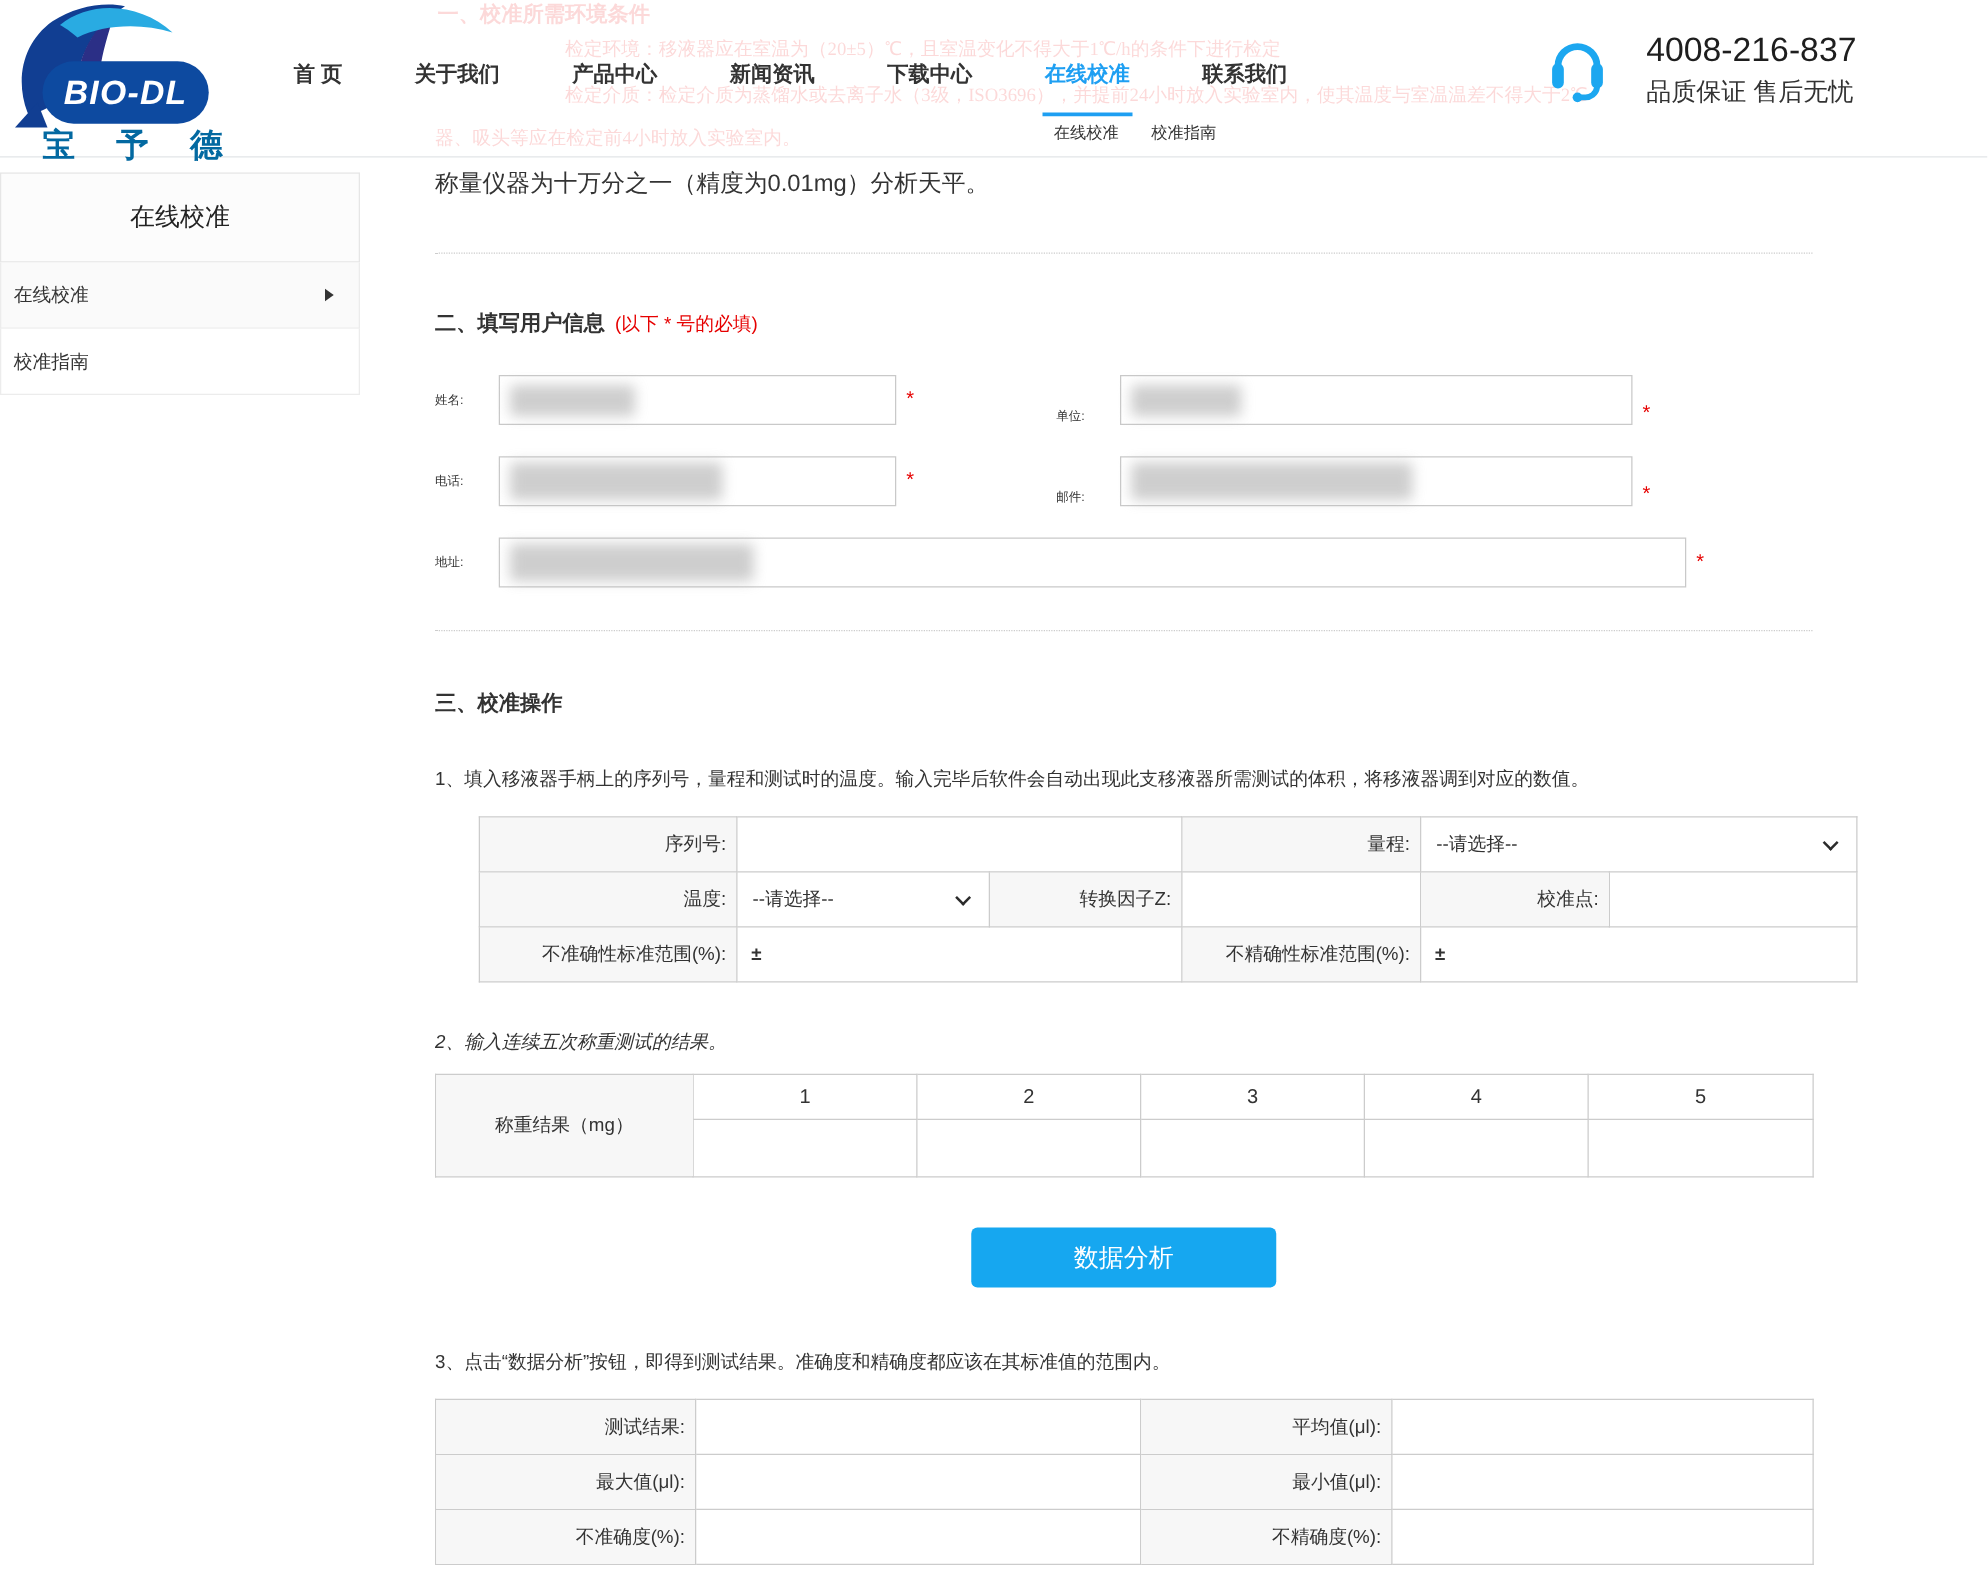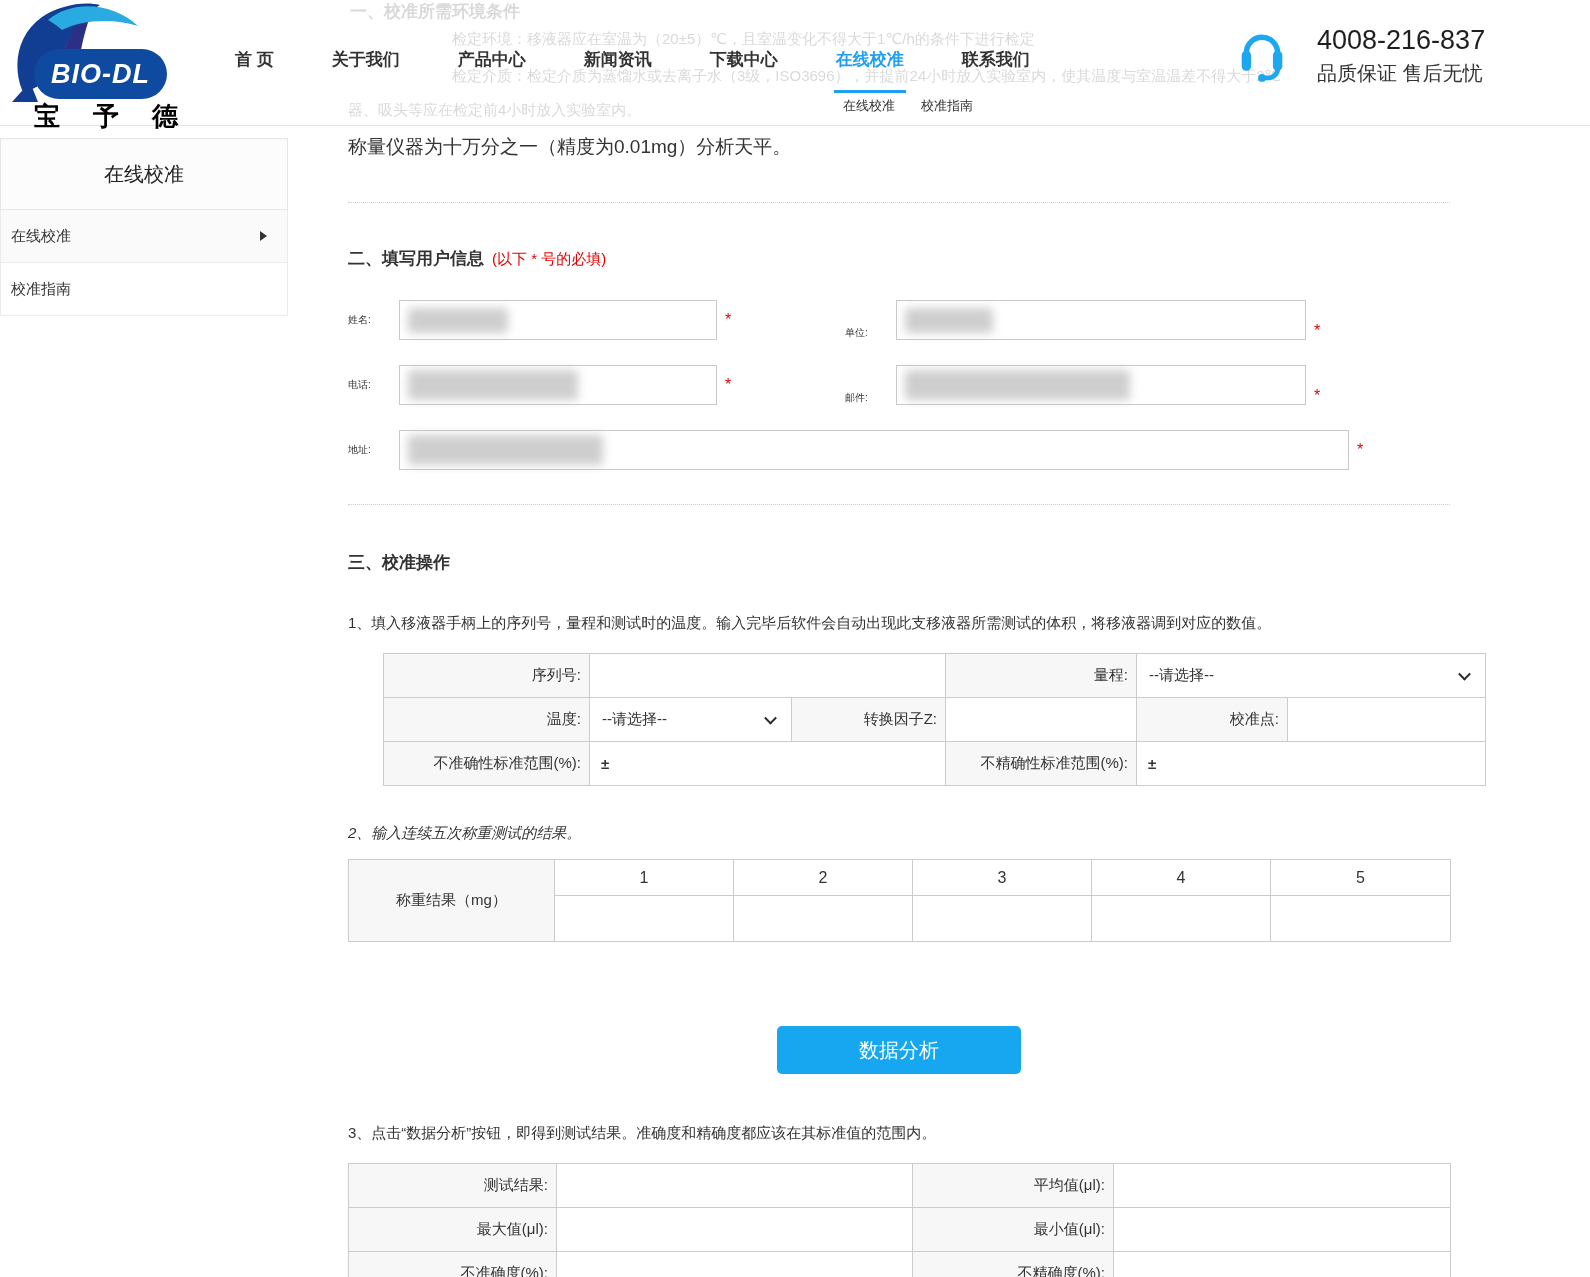--- a/index.html
+++ b/index.html
@@ -3,42 +3,42 @@
 <meta charset="utf-8">
 <style>
   * { margin:0; padding:0; box-sizing:border-box; }
   html,body { background:#fff; }
   body {
     width:1590px; height:1277px; position:relative; overflow:hidden;
     font-family:"Liberation Sans","DejaVu Sans",sans-serif; color:#333;
   }
 
   
-  .bg-layer { position:absolute; inset:0; z-index:1; color:#404040; }
+  .bg-layer { position:absolute; inset:0; z-index:1; color:#ef4444;font-family:Liberation Serif, serif; }
   .bg-layer .bg-h  { position:absolute; left:350px; top:0;   font-size:17px; font-weight:bold; white-space:nowrap; }
   .bg-layer .bg-l1 { position:absolute; left:452px; top:30px; font-size:15px; white-space:nowrap; }
   .bg-layer .bg-l2 { position:absolute; left:452px; top:67px; font-size:15px; white-space:nowrap; }
   .bg-layer .bg-l3 { position:absolute; left:348px; top:101px; font-size:15px; white-space:nowrap; }
 
   
   header {
     position:absolute; top:0; left:0; width:1590px; height:126px; z-index:10;
     background:rgba(255,255,255,0.80); border-bottom:1px solid #e2e5e8;
   }
   .logo { position:absolute; left:8px; top:2px; width:230px; height:126px; }
   .logo svg.dolphin { position:absolute; left:0; top:0; }
   .logo .pill {
     position:absolute; left:26px; top:47px; width:133px; height:50px;
     background:#0d4aa0; border-radius:26px; color:#fff;
     display:flex; align-items:center; justify-content:center;
     font-size:27px; font-weight:bold; font-style:italic; letter-spacing:1px;
   }
   .logo .cn {
     position:absolute; left:26px; top:97px; font-size:26px; font-weight:bold;
-    color:#000000; letter-spacing:33px; white-space:nowrap;
+    color:#0369a1; letter-spacing:33px; white-space:nowrap;
   }
   nav.mainnav { position:absolute; left:235px; top:48px; display:flex; }
   .nav-item { position:relative; font-size:17px; color:#333; margin-right:58px; cursor:pointer; white-space:nowrap;font-weight:bold; }
   .nav-item.active { color:#1e9ff2; }
   .nav-item.active::after {
     content:""; position:absolute; left:-2px; right:-2px; bottom:-22px; height:3px; background:#1e9ff2;
   }
   .subnav { position:absolute; left:843px; top:97px; display:flex; gap:26px; font-size:13px; color:#333; }
   .subnav span { cursor:pointer; }
   .contact { position:absolute; left:1237px; top:24px; display:flex; gap:30px; align-items:flex-start; }
@@ -104,21 +104,21 @@
   .cellinput { position:absolute; inset:0; width:100%; height:100%; border:none; outline:none; background:transparent; font-size:15px; padding:0 10px; }
 
   .t2 { margin-top:16px; }
   .t2 td.num { height:36px; text-align:center; font-size:16px; }
   .t2 td.wcell { height:46px; }
   .t2 td.rowlbl { background:#f7f7f7; text-align:center; font-size:15px; }
 
   .btnwrap { margin-top:40px; text-align:center; }
   .analyze {
     width:244px; height:48px; background:#16a7f0; border:none; border-radius:5px;
-    color:#fff; font-size:20px; cursor:pointer; font-family:inherit;margin-top:44px;
+    color:#fff; font-size:20px; cursor:pointer; font-family:inherit;
   }
   .t3 { margin-top:20px; }
 </style>
 </head>
 <body>
 
 <div class="bg-layer">
   <div class="bg-h">一、校准所需环境条件</div>
   <div class="bg-l1">检定环境：移液器应在室温为（20±5）℃，且室温变化不得大于1℃/h的条件下进行检定</div>
   <div class="bg-l2">检定介质：检定介质为蒸馏水或去离子水（3级，ISO3696），并提前24小时放入实验室内，使其温度与室温温差不得大于2℃</div>

